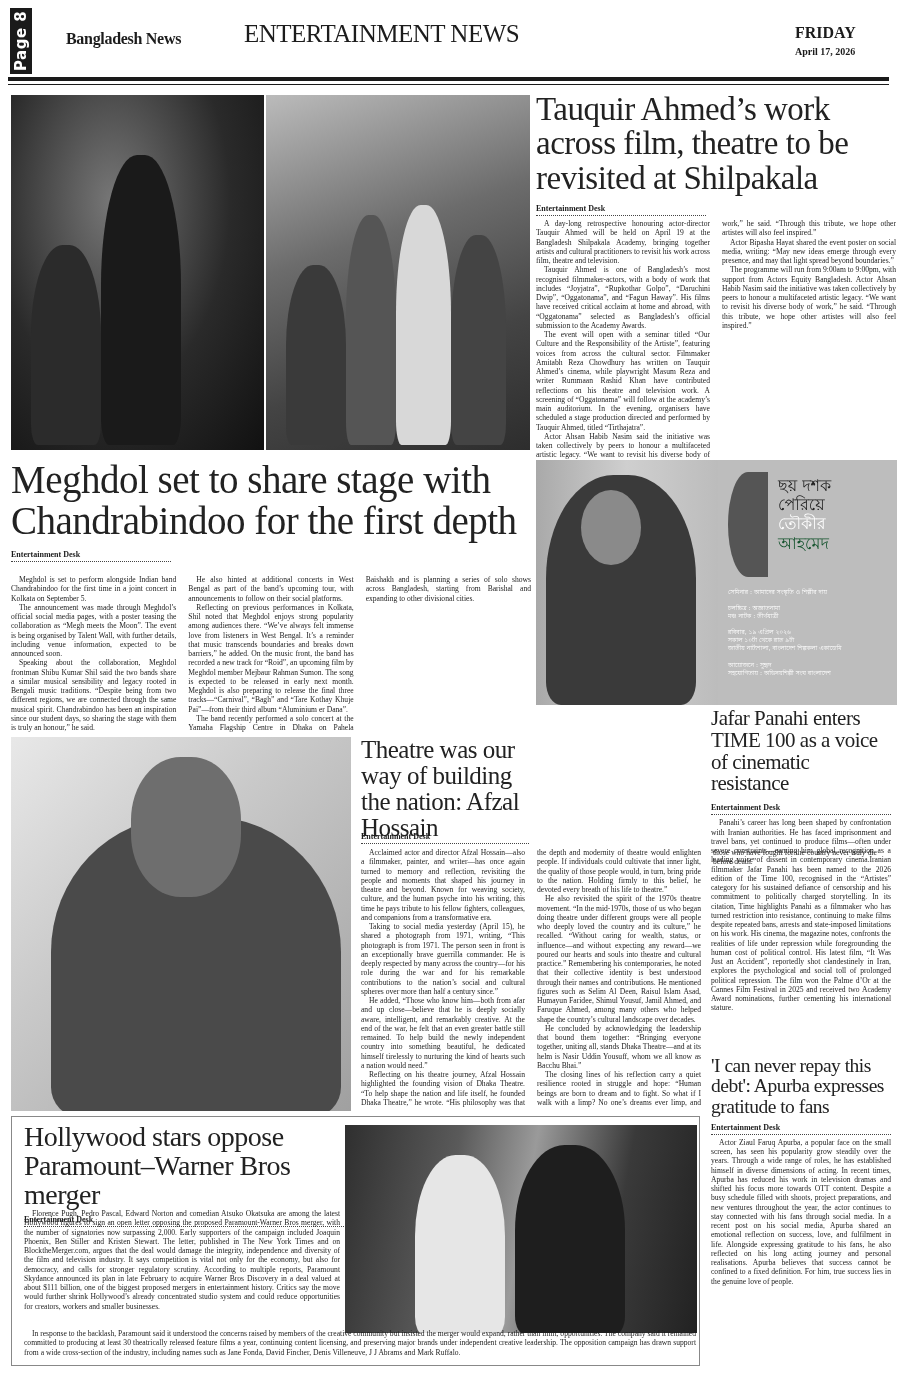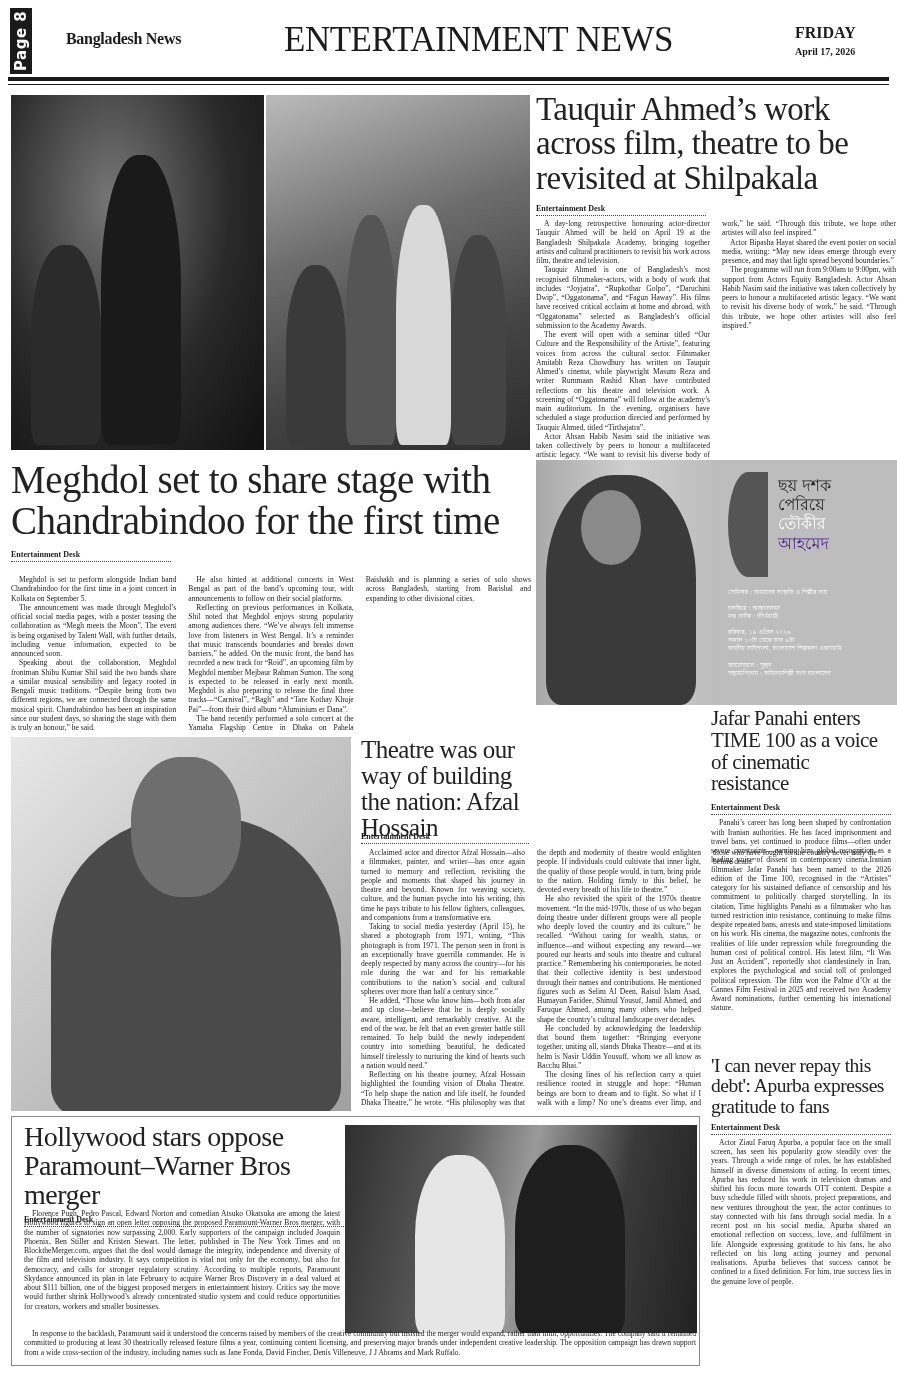--- a/index.html
+++ b/index.html
@@ -4,21 +4,21 @@
 <style>
   html, body { margin:0; padding:0; background:#fff; }
   body { width:897px; height:1377px; position:relative; overflow:hidden; color:#1c1c1c;
          font-family:"DejaVu Serif", serif; }
   .abs { position:absolute; }
   
   .page-tab { left:10px; top:8px; width:22px; height:66px; background:#1a1a1a; color:#fff;
               writing-mode:vertical-rl; transform:rotate(180deg); font-family:"DejaVu Sans", sans-serif;
               font-weight:bold; font-size:15px; display:flex; align-items:center; justify-content:center; letter-spacing:0.5px; }
   .brand { left:66px; top:30px; font-family:"Liberation Serif", serif; font-weight:bold; font-size:16px; letter-spacing:-0.3px; }
-  .section-title { left:244px; top:20px; font-family:"Liberation Serif", serif; font-size:35px; letter-spacing:-0.5px;margin-left:40px; }
+  .section-title { left:244px; top:20px; font-family:"Liberation Serif", serif; font-size:25px; letter-spacing:-0.5px; }
   .day { left:795px; top:24px; font-family:"Liberation Serif", serif; font-weight:bold; font-size:16px; }
   .date { left:795px; top:46px; font-family:"Liberation Serif", serif; font-size:10px; font-weight:bold; }
   .rule-thick { left:8px; right:8px; top:77px; height:4px; background:#1a1a1a; }
   .rule-thin { left:8px; right:8px; top:84px; height:1px; background:#1a1a1a; }
 
   .headline { font-family:"Liberation Serif", serif; color:#222; line-height:1.04; letter-spacing:-0.5px; margin:0; font-weight:normal; }
   .byline { font-family:"Liberation Serif", serif; font-weight:bold; font-size:8px; padding-bottom:2px; border-bottom:1px dotted #444; margin-bottom:3px; }
   .body { font-family:"Liberation Serif", serif; font-size:7.6px; line-height:1.22; text-align:justify; }
   .body p { margin:0; text-indent:8px; }
   .cols2 { column-count:2; column-gap:12px; }
@@ -74,21 +74,21 @@
     <p>A day-long retrospective honouring actor-director Tauquir Ahmed will be held on April 19 at the Bangladesh Shilpakala Academy, bringing together artists and cultural practitioners to revisit his work across film, theatre and television.</p>
     <p>Tauquir Ahmed is one of Bangladesh’s most recognised filmmaker-actors, with a body of work that includes “Joyjatra”, “Rupkothar Golpo”, “Daruchini Dwip”, “Oggatonama”, and “Fagun Haway”. His films have received critical acclaim at home and abroad, with “Oggatonama” selected as Bangladesh’s official submission to the Academy Awards.</p>
     <p>The event will open with a seminar titled “Our Culture and the Responsibility of the Artiste”, featuring voices from across the cultural sector. Filmmaker Amitabh Reza Chowdhury has written on Tauquir Ahmed’s cinema, while playwright Masum Reza and writer Rummaan Rashid Khan have contributed reflections on his theatre and television work. A screening of “Oggatonama” will follow at the academy’s main auditorium. In the evening, organisers have scheduled a stage production directed and performed by Tauquir Ahmed, titled “Tirthajatra”.</p>
     <p>Actor Ahsan Habib Nasim said the initiative was taken collectively by peers to honour a multifaceted artistic legacy. “We want to revisit his diverse body of work,” he said. “Through this tribute, we hope other artistes will also feel inspired.”</p>
     <p>Actor Bipasha Hayat shared the event poster on social media, writing: “May new ideas emerge through every presence, and may that light spread beyond boundaries.”</p>
     <p>The programme will run from 9:00am to 9:00pm, with support from Actors Equity Bangladesh. Actor Ahsan Habib Nasim said the initiative was taken collectively by peers to honour a multifaceted artistic legacy. “We want to revisit his diverse body of work,” he said. “Through this tribute, we hope other artistes will also feel inspired.”</p>
   </div>
 </div>
 
 <div class="abs" style="left:11px;top:460px;width:520px;">
-  <h1 class="headline" style="font-size:39px;">Meghdol set to share stage with Chandrabindoo for the first time</h1>
+  <h1 class="headline" style="font-size:39px;">Meghdol set to share stage with Chandrabindoo for the first depth</h1>
 </div>
 <div class="abs" style="left:11px;top:550px;width:520px;">
   <div class="byline" style="width:160px;">Entertainment Desk</div>
   <div class="body cols3" style="height:165px;column-fill:auto;margin-top:13px;">
     <p>Meghdol is set to perform alongside Indian band Chandrabindoo for the first time in a joint concert in Kolkata on September 5.</p>
     <p>The announcement was made through Meghdol’s official social media pages, with a poster teasing the collaboration as “Megh meets the Moon”. The event is being organised by Talent Wall, with further details, including venue information, expected to be announced soon.</p>
     <p>Speaking about the collaboration, Meghdol frontman Shibu Kumar Shil said the two bands share a similar musical sensibility and legacy rooted in Bengali music traditions. “Despite being from two different regions, we are connected through the same musical spirit. Chandrabindoo has been an inspiration since our student days, so sharing the stage with them is truly an honour,” he said.</p>
     <p>He also hinted at additional concerts in West Bengal as part of the band’s upcoming tour, with announcements to follow on their social platforms.</p>
     <p>Reflecting on previous performances in Kolkata, Shil noted that Meghdol enjoys strong popularity among audiences there. “We’ve always felt immense love from listeners in West Bengal. It’s a reminder that music transcends boundaries and breaks down barriers,” he added. On the music front, the band has recorded a new track for “Roid”, an upcoming film by Meghdol member Mejbaur Rahman Sumon. The song is expected to be released in early next month. Meghdol is also preparing to release the final three tracks—“Carnival”, “Bagh” and “Tare Kothay Khuje Pai”—from their third album “Aluminium er Dana”.</p>
     <p>The band recently performed a solo concert at the Yamaha Flagship Centre in Dhaka on Pahela Baishakh and is planning a series of solo shows across Bangladesh, starting from Barishal and expanding to other divisional cities.</p>
@@ -98,21 +98,21 @@
 <div class="abs photo photo-tauquir">
   <div class="figure" style="left:10px;top:15px;width:150px;height:230px;background:#3a3a3a;"></div>
   <div class="figure" style="left:45px;top:30px;width:60px;height:75px;border-radius:50%;background:#8a8a8a;"></div>
 </div>
 <div class="abs poster">
   <div class="abs" style="left:10px;top:12px;width:40px;height:105px;background:#555;border-radius:50% 0 0 50%;"></div>
   <div class="abs poster-title" style="left:60px;top:16px;">
     <div>ছয় দশক</div>
     <div>পেরিয়ে</div>
     <div style="color:#fff;">তৌকীর</div>
-    <div style="color:#4c1d95;">আহমেদ</div>
+    <div style="color:#14532d;">আহমেদ</div>
   </div>
   <div class="abs poster-text" style="left:10px;top:128px;width:175px;">
     <div style="margin-bottom:8px;">সেমিনার : আমাদের সংস্কৃতি ও শিল্পীর দায়</div>
     <div>চলচ্চিত্র : অজ্ঞাতনামা</div>
     <div style="margin-bottom:8px;">মঞ্চ নাটক : তীর্থযাত্রী</div>
     <div>রবিবার, ১৯ এপ্রিল ২০২৬</div>
     <div>সকাল ১০টা থেকে রাত ৯টা</div>
     <div style="margin-bottom:8px;">জাতীয় নাট্যশালা, বাংলাদেশ শিল্পকলা একাডেমি</div>
     <div>আয়োজনে : সুহৃদ</div>
     <div>সহযোগিতায় : অভিনয়শিল্পী সংঘ বাংলাদেশ</div>

